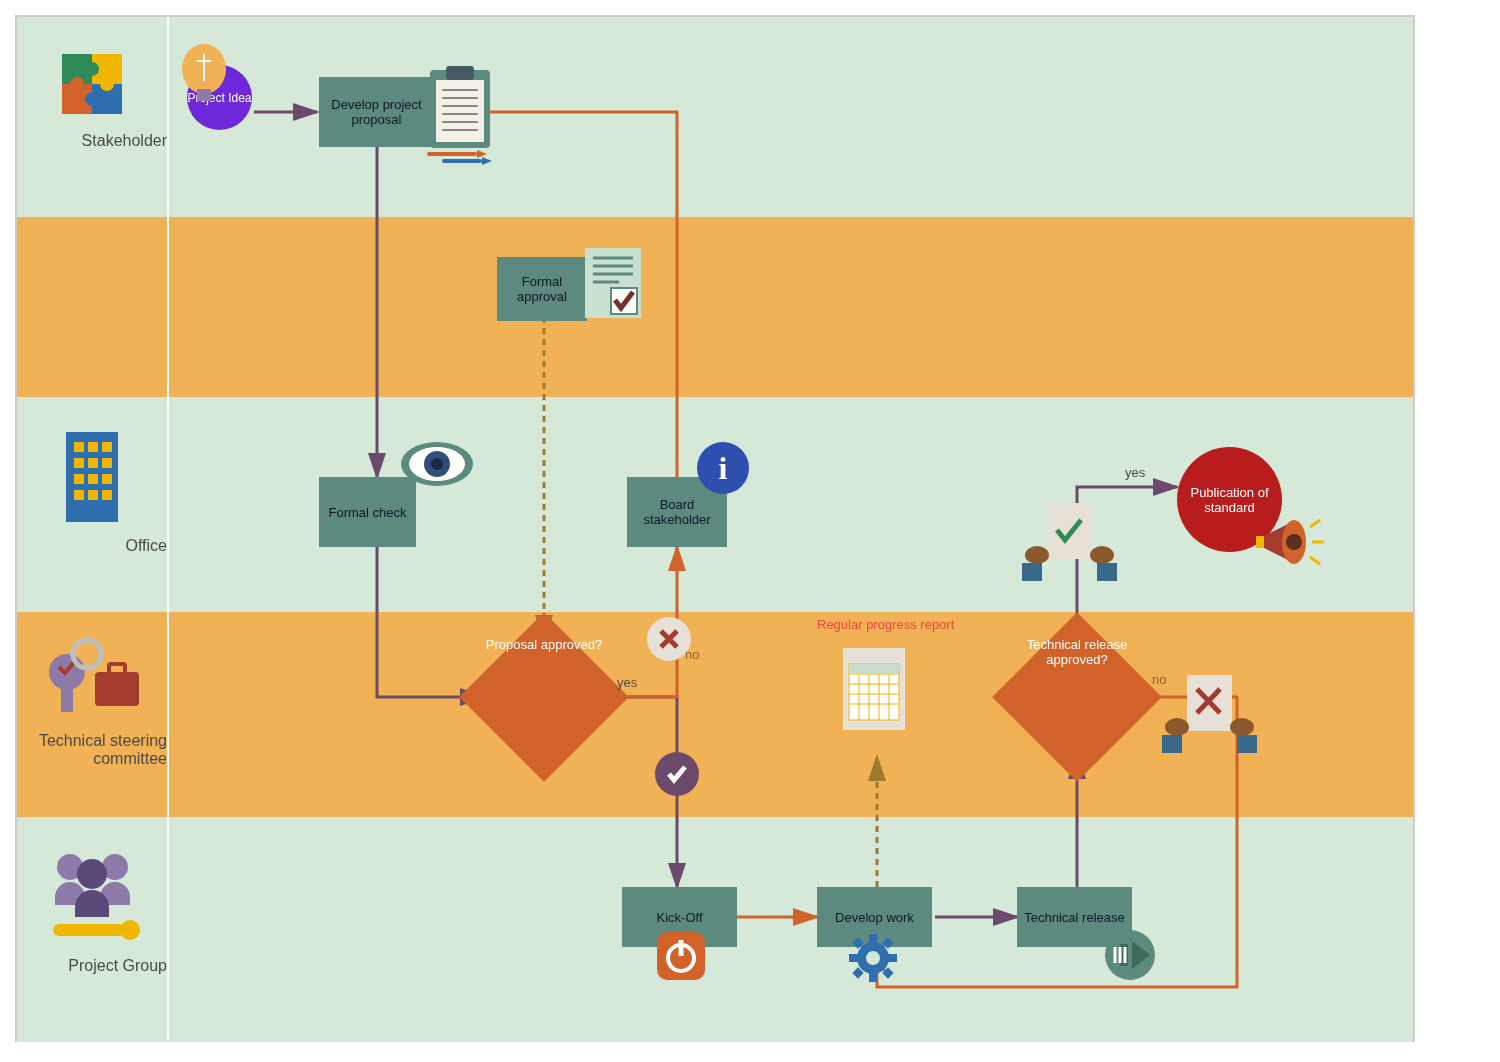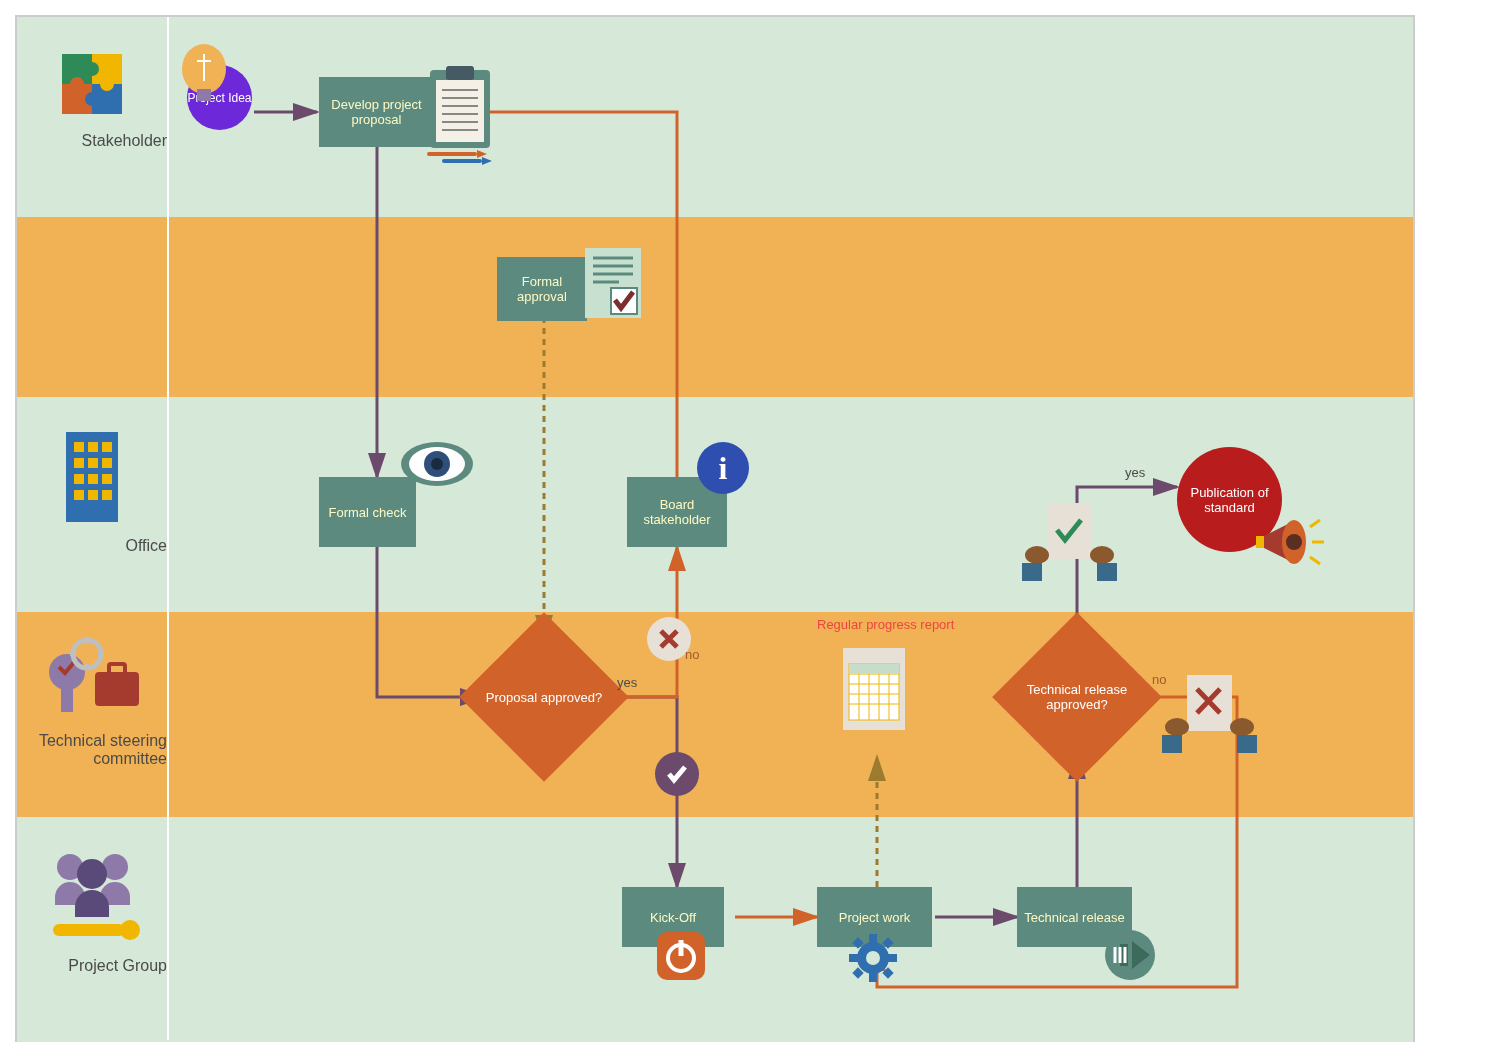--- a/index.html
+++ b/index.html
@@ -9,22 +9,22 @@
 .lane-green{background:#d6e9d8}
 .lane-orange{background:#f0b254}
 .lane.l1{top:0;height:200px}
 .lane.l2{top:200px;height:180px}
 .lane.l3{top:380px;height:215px}
 .lane.l4{top:595px;height:205px}
 .lane.l5{top:800px;height:225px}
 .divider{position:absolute;top:0;bottom:0;left:150px;width:2px;background:#fff}
 .lane-label{position:absolute;left:0;width:150px;text-align:right;color:#4a4a4a;font-size:16px}
 .lane-label .iconbox{display:block;margin:0 auto 5px auto}
-.box{position:absolute;background:#5c8a7f;color:#fef9c3;display:flex;align-items:center;justify-content:center;text-align:center;font-size:13px;padding:6px}
-.diamond{position:absolute;width:120px;height:120px;display:flex;align-items:center;justify-content:center}
+.box{position:absolute;background:#5c8a7f;color:#0f172a;display:flex;align-items:center;justify-content:center;text-align:center;font-size:13px;padding:6px}
+.diamond{position:absolute;width:120px;height:120px;display:flex;justify-content:center}
 .diamond::before{content:"";position:absolute;inset:0;background:#d1632a;transform:rotate(45deg)}
 .diamond span{position:relative;color:#fff;font-size:13px;text-align:center;z-index:1}
 .circle{position:absolute;border-radius:50%;display:flex;align-items:center;justify-content:center;text-align:center;color:#fff;font-size:12px}
 .label-txt{position:absolute;font-size:13px;color:#7a5c3a}
 svg.flowlines{position:absolute;inset:0;width:100%;height:100%;pointer-events:none}
 .icon{position:absolute}
 </style>
 </head>
 <body>
 
@@ -217,31 +217,31 @@
     <svg width="24" height="24">
         <path d="M4 4 L20 20 M20 4 L4 20" stroke="#a43b2e" stroke-width="5"></path>
       </svg>
   </div>
   <div class="circle" style="top:735px;left:638px;width:44px;height:44px;background:#6b4a6b">
     <svg width="24" height="24">
         <path d="M4 12 l5 6 11-13" stroke="#fff" stroke-width="5" fill="none"></path>
       </svg>
   </div>
 
-  <div class="box" style="top:870px;left:605px;width:102px;height:60px">
+  <div class="box" style="top:870px;left:605px;width:115px;height:60px">
     <span>Kick-Off</span>
   </div>
   <svg class="icon" style="top:915px;left:640px" width="48" height="48">
     <rect width="48" height="48" rx="10" fill="#d1632a"></rect>
       <circle cx="24" cy="26" r="13" fill="none" stroke="#fff" stroke-width="4"></circle>
       <line x1="24" y1="8" x2="24" y2="24" stroke="#fff" stroke-width="5"></line>
   </svg>
 
   <div class="box" style="top:870px;left:800px;width:115px;height:60px">
-    <span>Project work</span>
+    <span>Develop work</span>
   </div>
   <svg class="icon" style="top:915px;left:830px" width="52" height="52">
     <g fill="#2f6fb0">
         <circle cx="26" cy="26" r="16"></circle>
         <rect x="22" y="2" width="8" height="10"></rect>
         <rect x="22" y="40" width="8" height="10"></rect>
         <rect x="2" y="22" width="10" height="8"></rect>
         <rect x="40" y="22" width="10" height="8"></rect>
         <rect x="7" y="7" width="8" height="8" transform="rotate(45 11 11)"></rect>
         <rect x="37" y="7" width="8" height="8" transform="rotate(45 41 11)"></rect>

